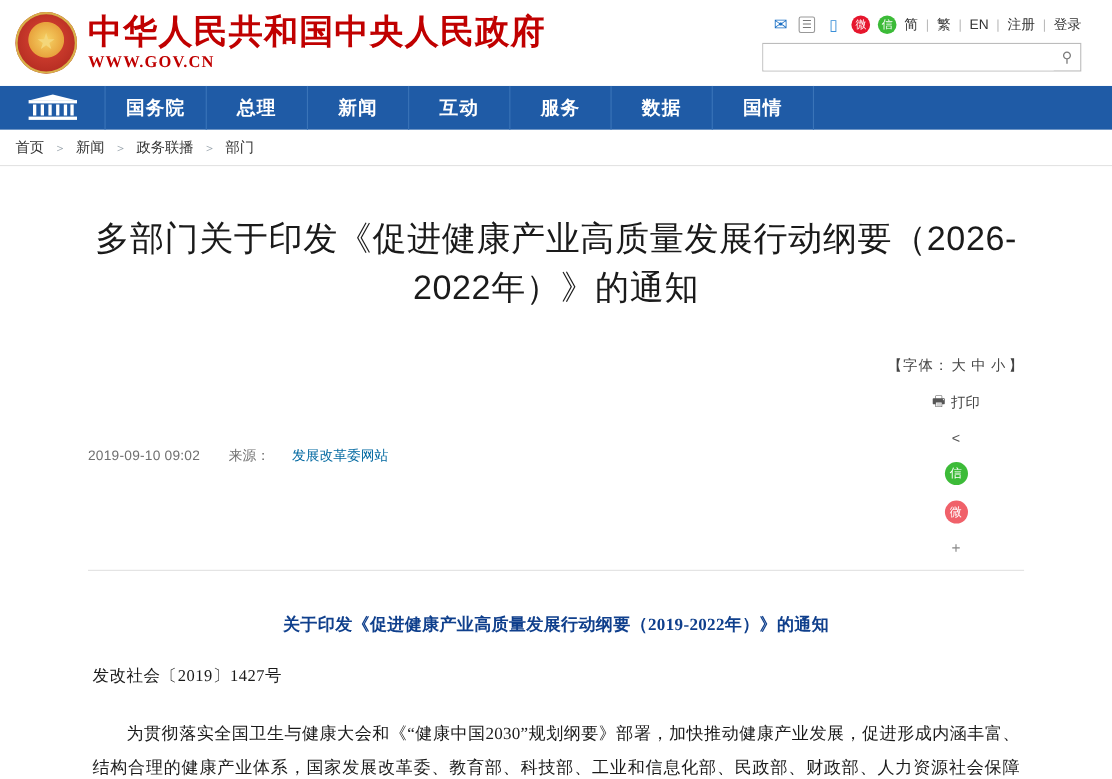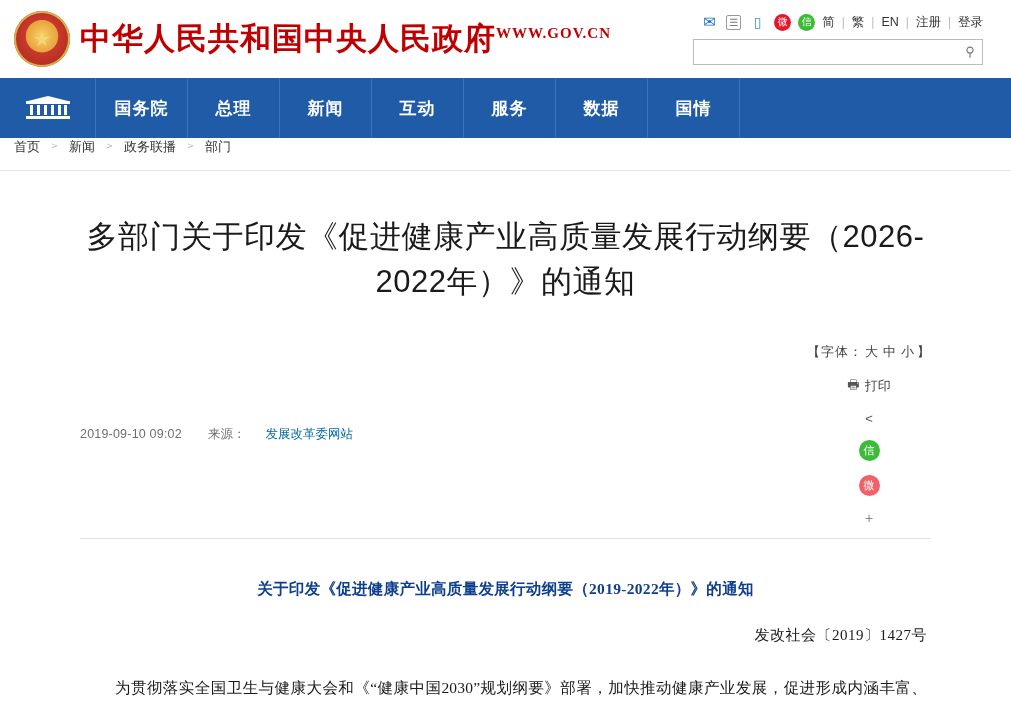--- a/index.html
+++ b/index.html
@@ -34,21 +34,21 @@
   .emblem::after {
     content: "★";
     position: absolute;
     left: 0; right: 0; top: 50%;
     transform: translateY(-52%);
     text-align: center;
     color: #f4d67a;
     font-size: 20px;
     line-height: 1;
   }
-  .site-title-wrap { display: flex; flex-direction: row; justify-content: center; }
+  .site-title-wrap { display: flex; flex-direction: column; justify-content: center; }
   .site-title {
     color: #c00000;
     font-size: 31px;
     font-weight: bold;
     letter-spacing: 1px;
     line-height: 1.1;
     white-space: nowrap;
   }
   .site-url {
     color: #c00000;
@@ -99,21 +99,21 @@
     font-family: "Liberation Sans", sans-serif;
   }
   .search-btn {
     width: 24px; height: 24px;
     border: 0; background: transparent; cursor: pointer;
     color: #7a7a7a; font-size: 13px;
   }
 
   
   .nav {
-    height: 60px;
+    height: 40px;
     background: #1f5ba6;
     display: flex;
     align-items: stretch;
   }
   .nav-home {
     width: 96px;
     display: flex; align-items: center; justify-content: center;
     border-right: 1px solid #3a74b8;
     color: #fff;
   }
@@ -129,21 +129,21 @@
     border-right: 1px solid #3a74b8;
     text-decoration: none;
     letter-spacing: 1px;
   }
   .nav-item:first-of-type { border-left: none; }
 
   
   .crumb-wrap {
     height: 33px;
     border-bottom: 1px solid #e3e3e3;
-    display: flex; 
+    display: flex; align-items: center;
     padding: 0 14px;
     font-size: 13px;
     color: #333;
     background: #fff;
   }
   .crumb-link { color: #333; text-decoration: none; }
   .crumb-arrow {
     color: #9aa5ad;
     margin: 0 9px;
     font-size: 11px;
@@ -200,21 +200,21 @@
     font-family: "Liberation Serif", "DejaVu Serif", serif;
   }
   .doc-head {
     text-align: center;
     color: #0f3f8c;
     font-weight: bold;
     font-size: 15.5px;
     letter-spacing: 0.3px;
   }
   .doc-num {
-    text-align: right;
+    text-align: left;
     margin-top: 16px;
     font-size: 15px;
     color: #1a1a1a;
     letter-spacing: 0.5px;
   }
   .doc-p {
     margin: 22px 0 0 0;
     text-align: justify;
     letter-spacing: 0.2px;
   }

